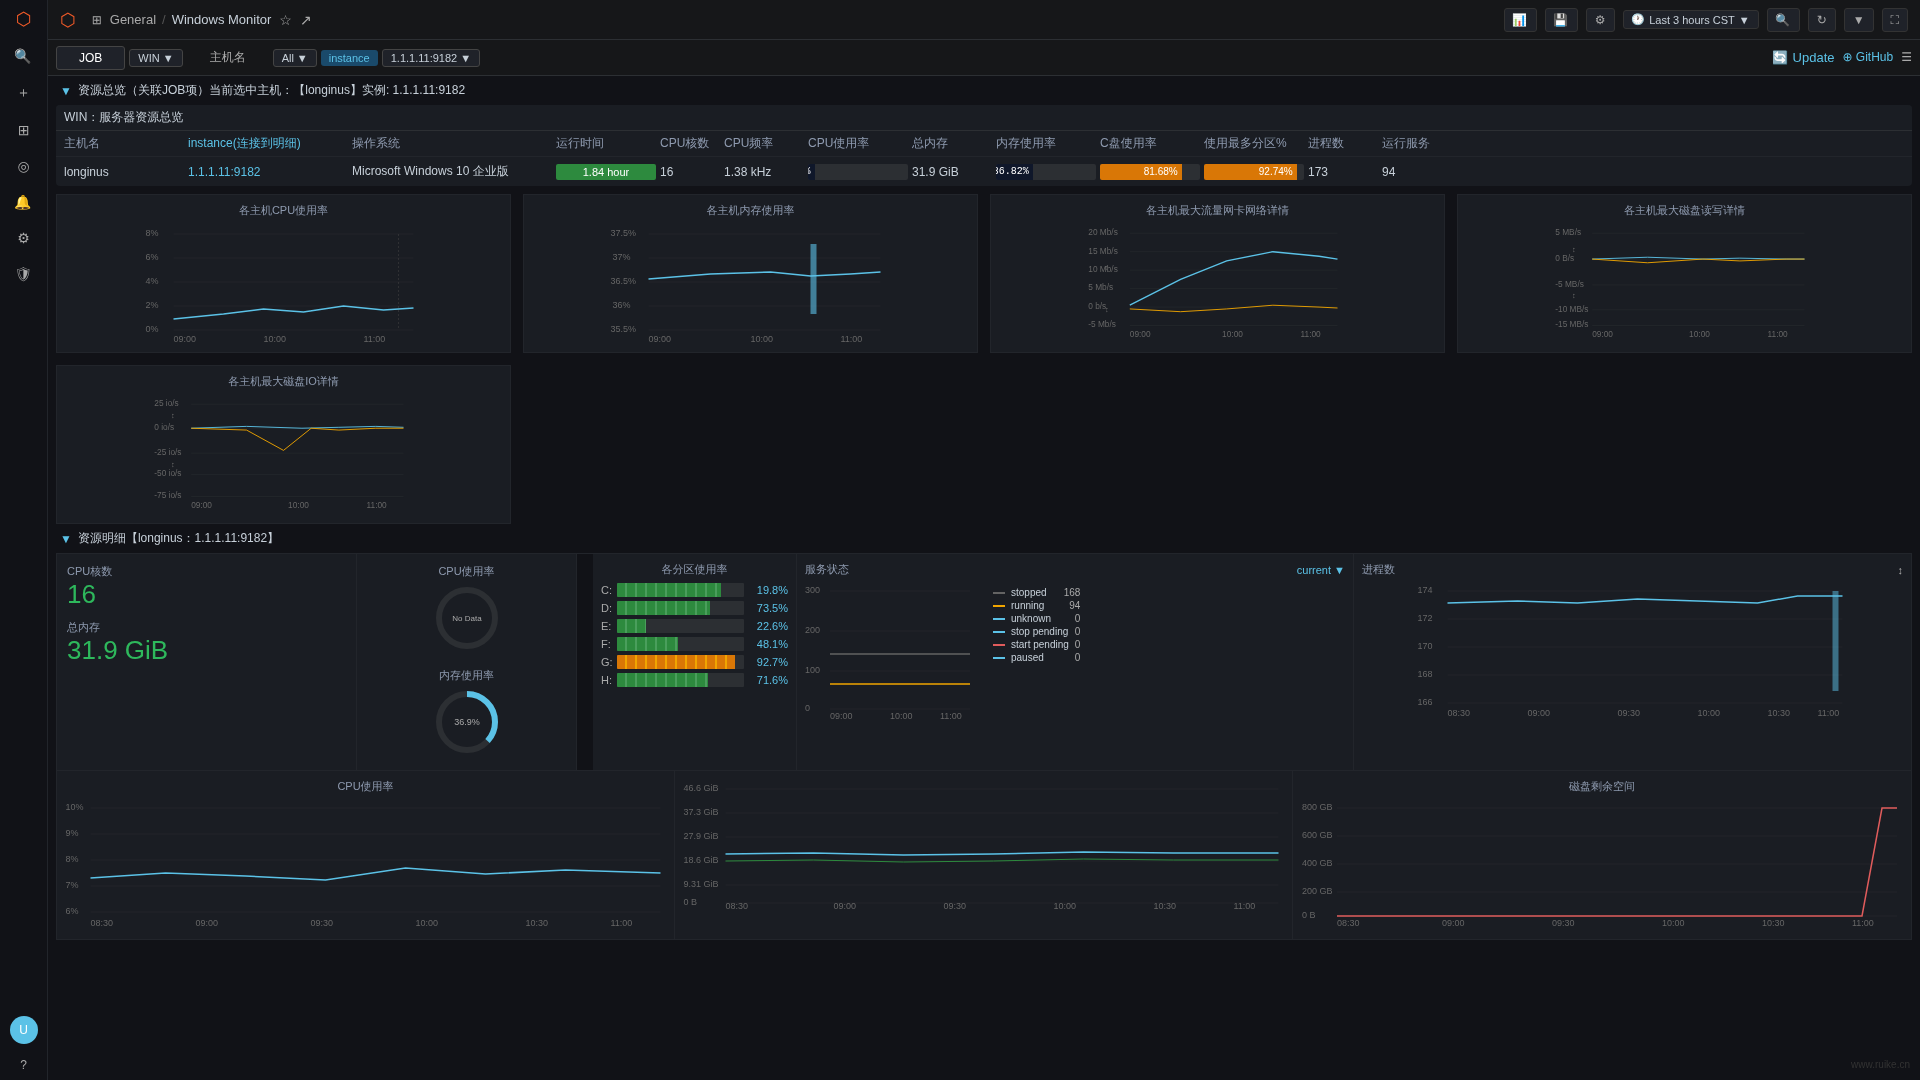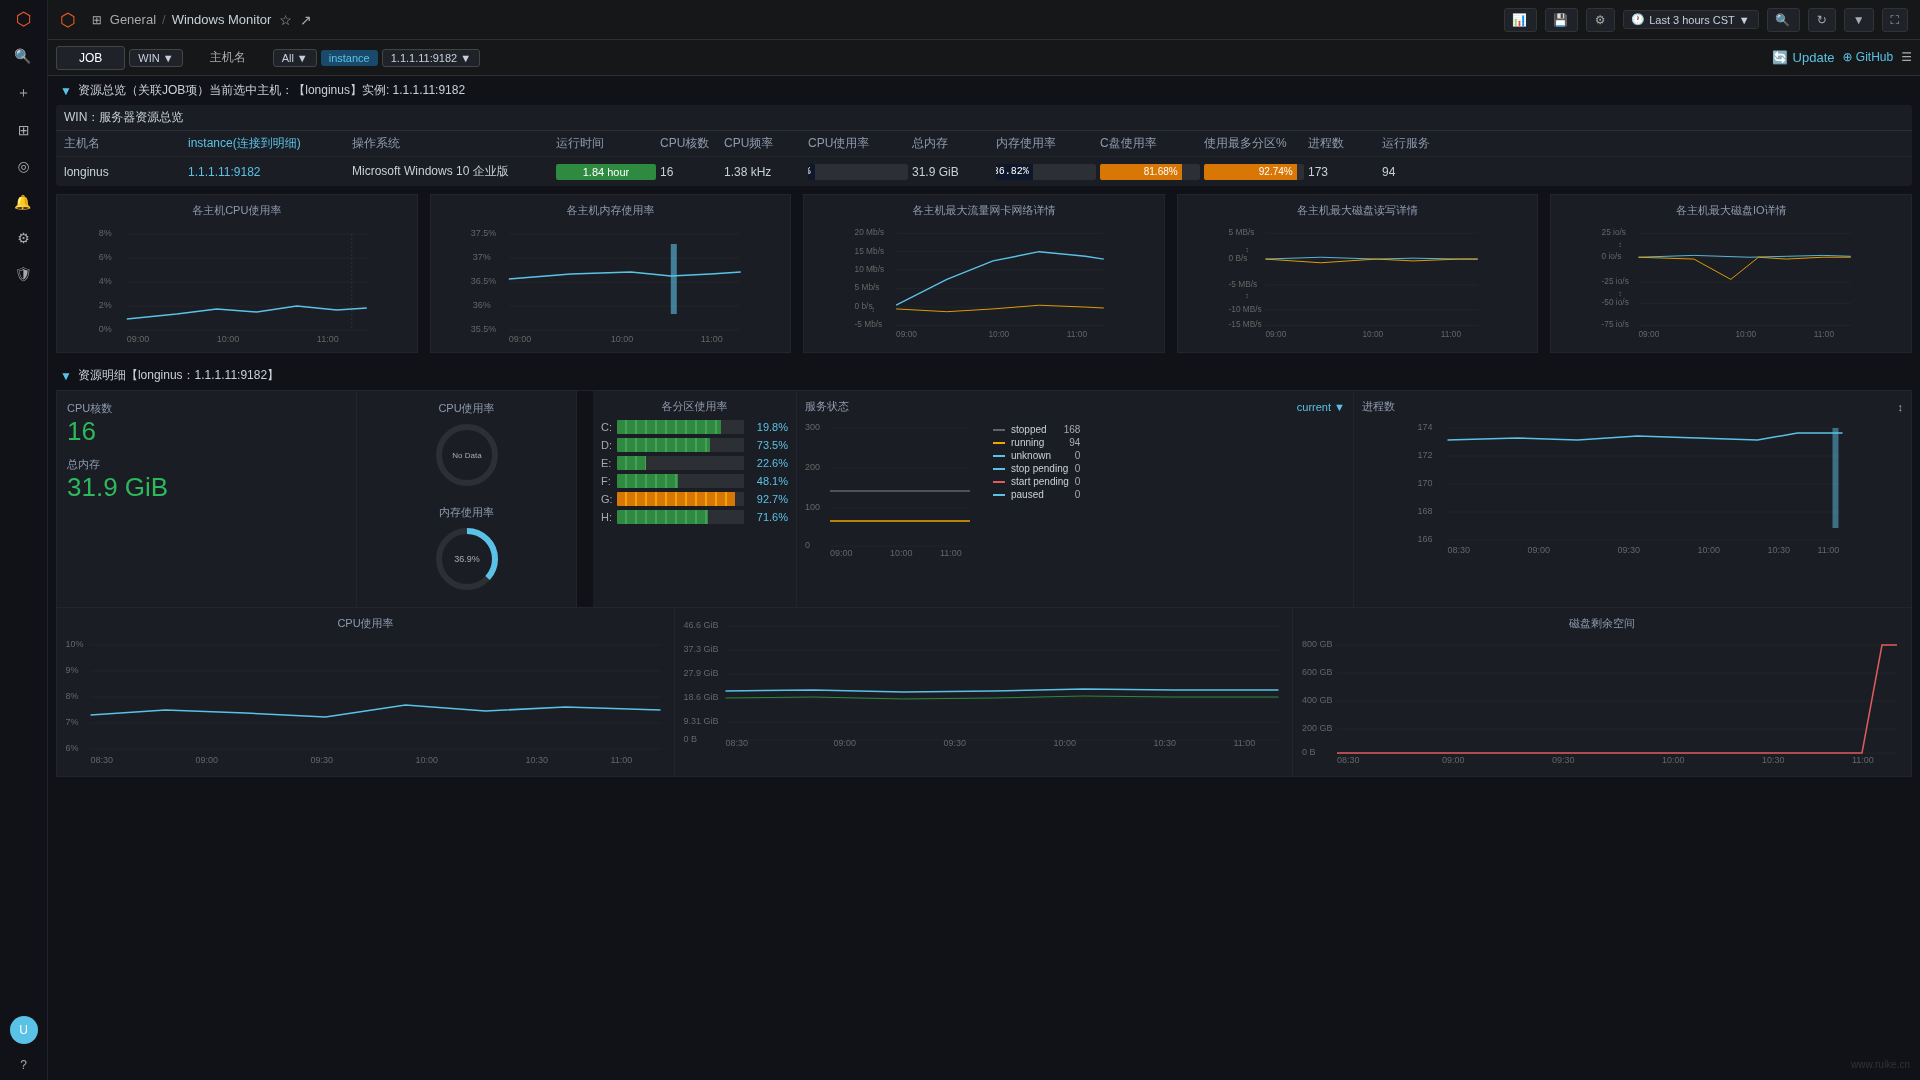--- a/index.html
+++ b/index.html
@@ -36,21 +36,21 @@
     .table-title { background: #1a1d23; padding: 4px 8px; font-size: 12px; color: #c7d0d9; border-bottom: 1px solid #2c2f33; }
     .table-row-data { display: grid; grid-template-columns: 120px 160px 200px 100px 60px 80px 100px 80px 100px 100px 100px 70px 80px; gap: 4px; padding: 6px 8px; align-items: center; border-top: 1px solid #22252b; }
     .cell-green { background: #2d8a3e; color: #fff; padding: 2px 6px; border-radius: 2px; text-align: center; font-size: 11px; }
     .cell-bar { display: flex; align-items: center; gap: 6px; }
     .bar-container { flex: 1; height: 16px; background: #2c2f33; border-radius: 2px; overflow: hidden; }
     .bar-fill { height: 100%; display: flex; align-items: center; justify-content: flex-end; padding-right: 4px; font-size: 10px; color: #fff; }
     .bar-green { background: #0f172a; font-family: Liberation Mono, monospace; }
     .bar-orange { background: #d97706; }
 
     
-    .charts-grid { display: grid; grid-template-columns: repeat(5, 1fr); gap: 12px; margin: 8px 8px; }
+    .charts-grid { display: grid; grid-template-columns: repeat(4, 1fr); gap: 12px; margin: 0 8px; }
     .chart-panel { background: #1a1d23; border: 1px solid #22252b; padding: 8px; position: relative; }
     .chart-title { text-align: center; font-size: 11px; color: #8e9aaf; margin-bottom: 6px; }
     .chart-area { position: relative; height: 120px; }
     .chart-svg { width: 100%; height: 100%; }
     .chart-y-label { font-size: 9px; fill: #666; }
     .chart-x-label { font-size: 9px; fill: #666; }
     .disk-row { display: flex; align-items: center; gap: 4px; margin-bottom: 4px; }
     .disk-label { width: 12px; font-size: 11px; color: #aaa; }
     .disk-bar-container { flex: 1; height: 14px; background: #2c2f33; border-radius: 1px; overflow: hidden; display: flex; gap: 1px; }
     .disk-bar-seg { height: 100%; }

